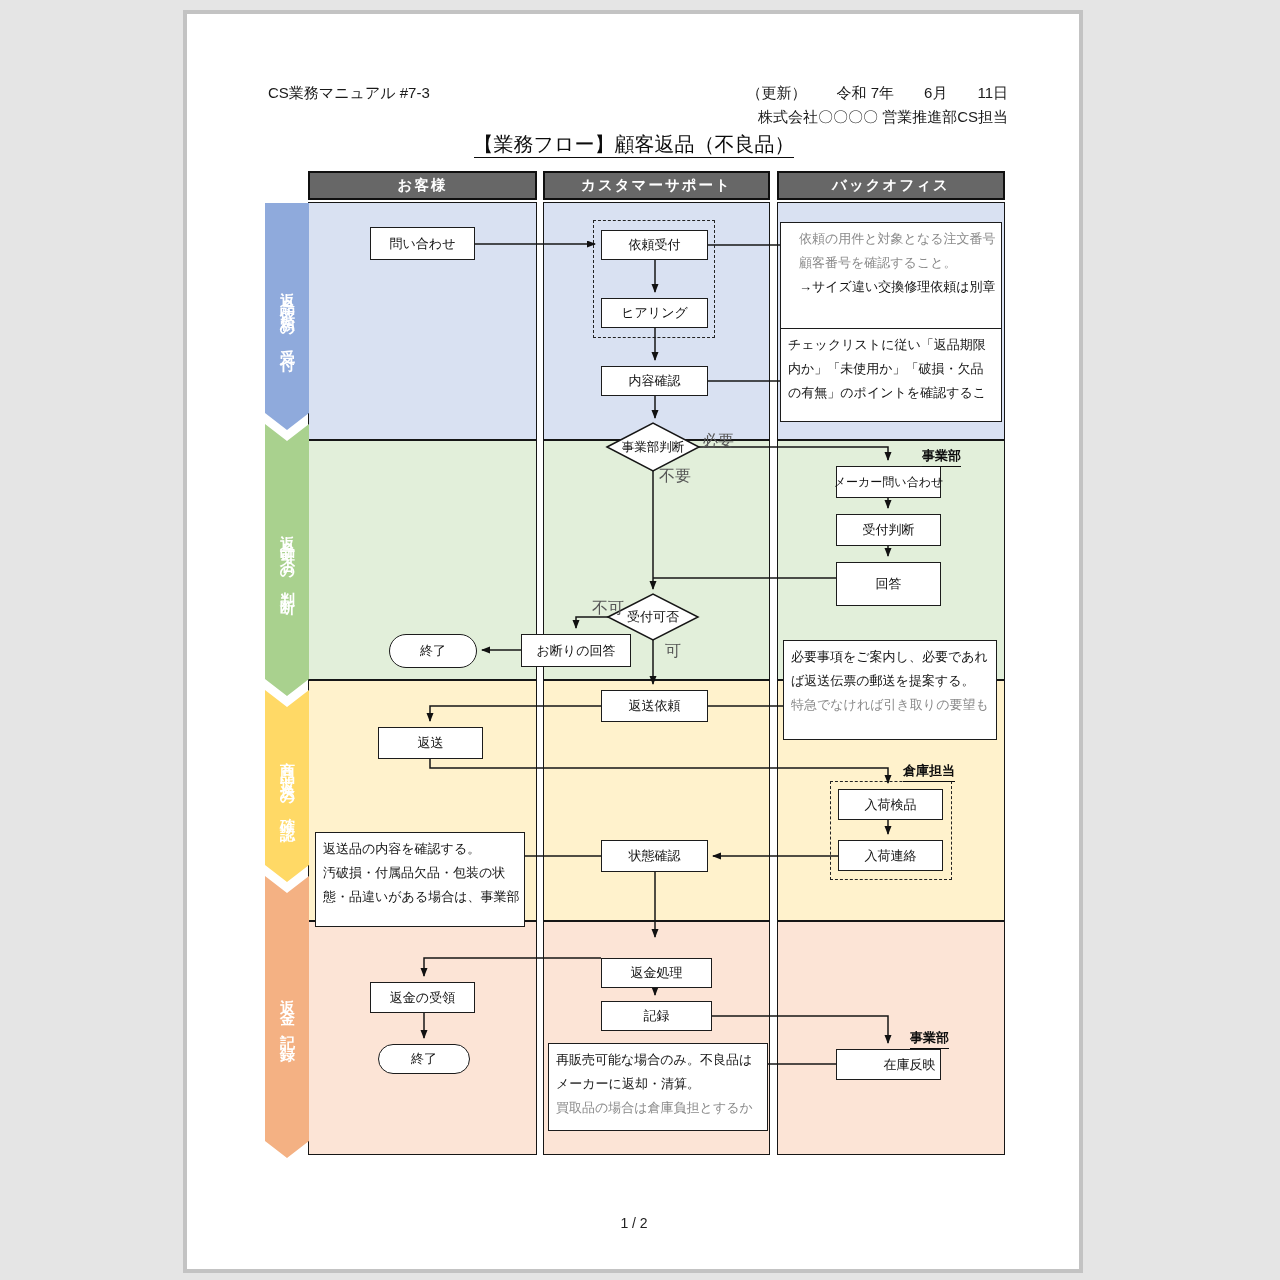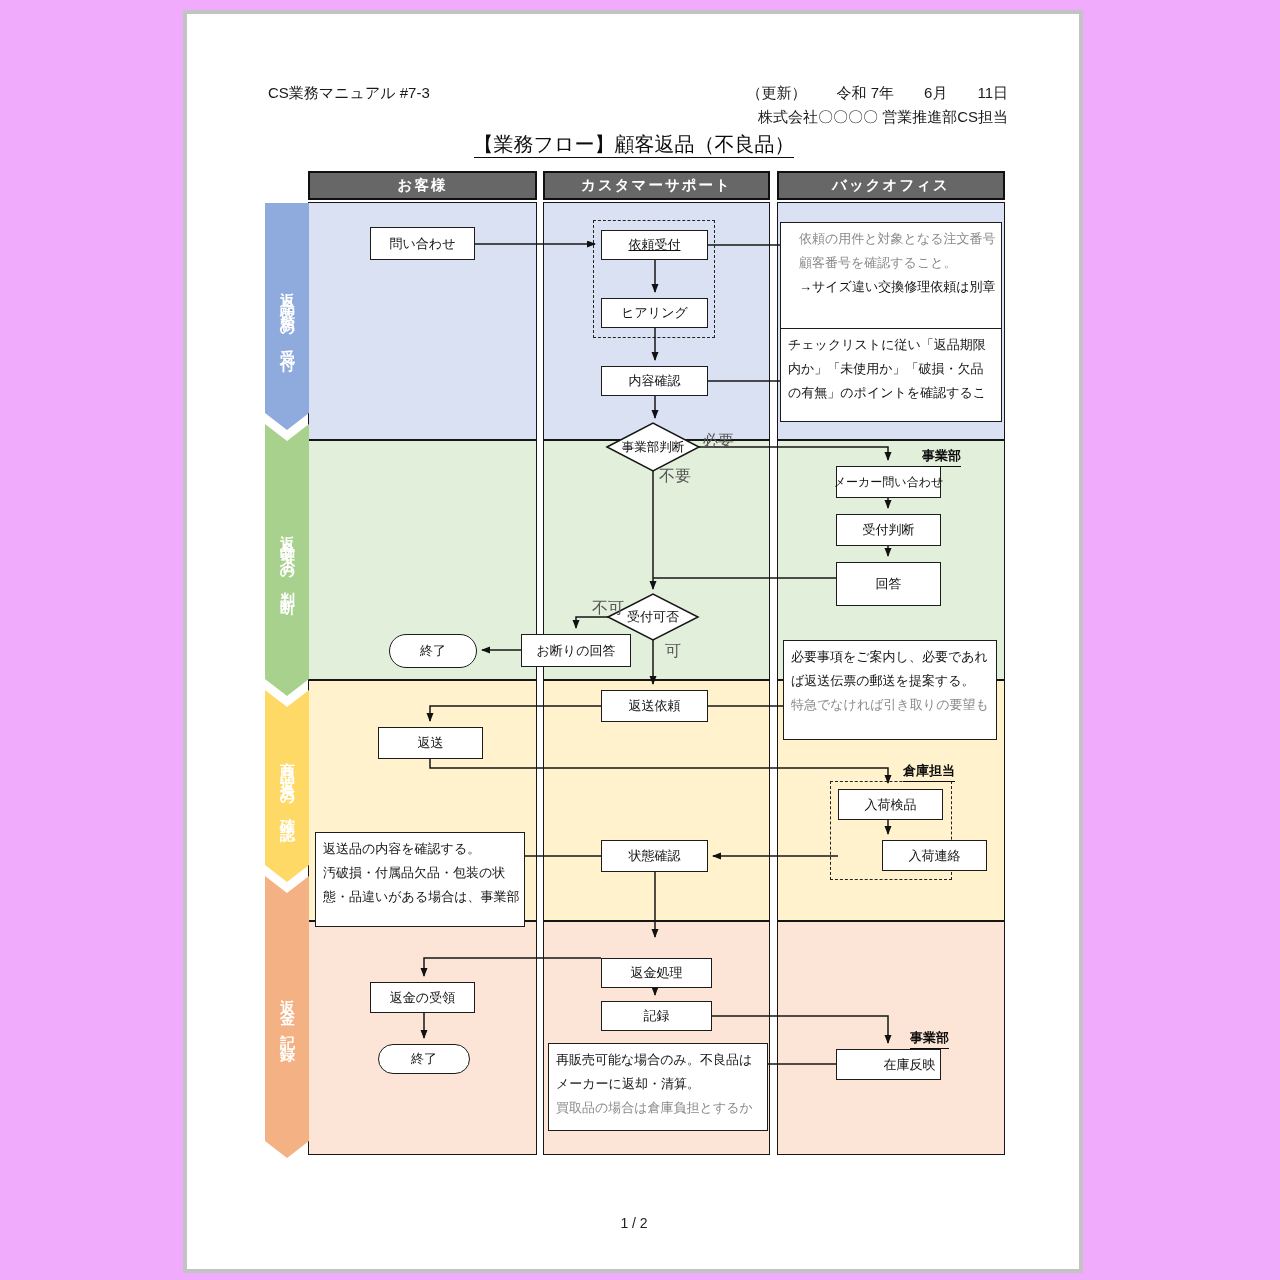--- a/index.html
+++ b/index.html
@@ -1,16 +1,16 @@
 <!DOCTYPE html>
 <html><head>
 <meta charset="utf-8">
 <style>
   html,body{margin:0;padding:0;background:#fff;}
-  #canvas{position:relative;width:1280px;height:1280px;background:#f0abfc;overflow:hidden;
+  #canvas{position:relative;width:1280px;height:1280px;background:#e5e5e5;overflow:hidden;
           font-family:"Liberation Sans","DejaVu Sans",sans-serif;color:#111;}
   #page{position:absolute;left:183px;top:10px;width:900px;height:1263px;
         border:4px solid #c3c3c3;background:#ffffff;box-sizing:border-box;}
 
   .hdr-text{position:absolute;font-size:15px;color:#1a1a1a;white-space:pre;}
   .title{position:absolute;left:186px;top:131px;width:896px;text-align:center;font-size:20px;
          color:#0c0c0c;}
   .title span{border-bottom:1.6px solid #0c0c0c;padding-bottom:2px;}
 
   .lane-header{position:absolute;top:171px;height:29px;background:#676767;border:2px solid #101010;
@@ -112,34 +112,34 @@
     <g stroke="#161616" stroke-width="1.5" fill="#ffffff">
       <polygon points="607,447 653,423 699,447 653,471"></polygon>
       <polygon points="608,617 653,594 698,617 653,640"></polygon>
     </g>
   </svg>
 
   <div class="dashedbox" style="left:593px;top:220px;width:122px;height:118px;"></div>
   <div class="dashedbox" style="left:830px;top:781px;width:122px;height:99px;"></div>
 
   <div class="box" style="left:370px;top:227px;width:105px;height:33px;">問い合わせ</div>
-  <div class="box" style="left:601px;top:230px;width:107px;height:30px;text-decoration:underline;">依頼受付</div>
+  <div class="box" style="left:601px;top:230px;width:107px;height:30px;">依頼受付</div>
   <div class="box" style="left:601px;top:298px;width:107px;height:30px;">ヒアリング</div>
   <div class="box" style="left:601px;top:366px;width:107px;height:30px;">内容確認</div>
   <div class="dtext" style="left:603px;top:439px;width:100px;height:16px;">事業部判断</div>
   <div class="box" style="left:836px;top:466px;width:105px;height:32px;font-size:12px;">メーカー問い合わせ</div>
   <div class="box" style="left:836px;top:514px;width:105px;height:32px;">受付判断</div>
   <div class="box" style="left:836px;top:562px;width:105px;height:44px;">回答</div>
   <div class="dtext" style="left:603px;top:609px;width:100px;height:16px;font-size:13px;">受付可否</div>
   <div class="box" style="left:521px;top:634px;width:110px;height:33px;">お断りの回答</div>
   <div class="box stadium" style="left:389px;top:634px;width:88px;height:34px;">終了</div>
   <div class="box" style="left:601px;top:690px;width:107px;height:32px;">返送依頼</div>
   <div class="box" style="left:378px;top:727px;width:105px;height:32px;">返送</div>
   <div class="box" style="left:838px;top:789px;width:105px;height:31px;">入荷検品</div>
-  <div class="box" style="left:838px;top:840px;width:105px;height:31px;margin-left:44px;">入荷連絡</div>
+  <div class="box" style="left:838px;top:840px;width:105px;height:31px;">入荷連絡</div>
   <div class="box" style="left:601px;top:840px;width:107px;height:32px;">状態確認</div>
   <div class="box" style="left:601px;top:943px;width:111px;height:30px;margin-top:15px;">返金処理</div>
   <div class="box" style="left:370px;top:982px;width:105px;height:31px;">返金の受領</div>
   <div class="box stadium" style="left:378px;top:1044px;width:92px;height:30px;">終了</div>
   <div class="box" style="left:601px;top:1001px;width:111px;height:30px;">記録</div>
   <div class="box" style="left:836px;top:1049px;width:105px;height:31px;padding-left:42px;">在庫反映</div>
 
   <div class="blabel" style="left:702px;top:431px;">必要</div>
   <div class="blabel" style="left:659px;top:466px;">不要</div>
   <div class="blabel" style="left:592px;top:598px;">不可</div>

